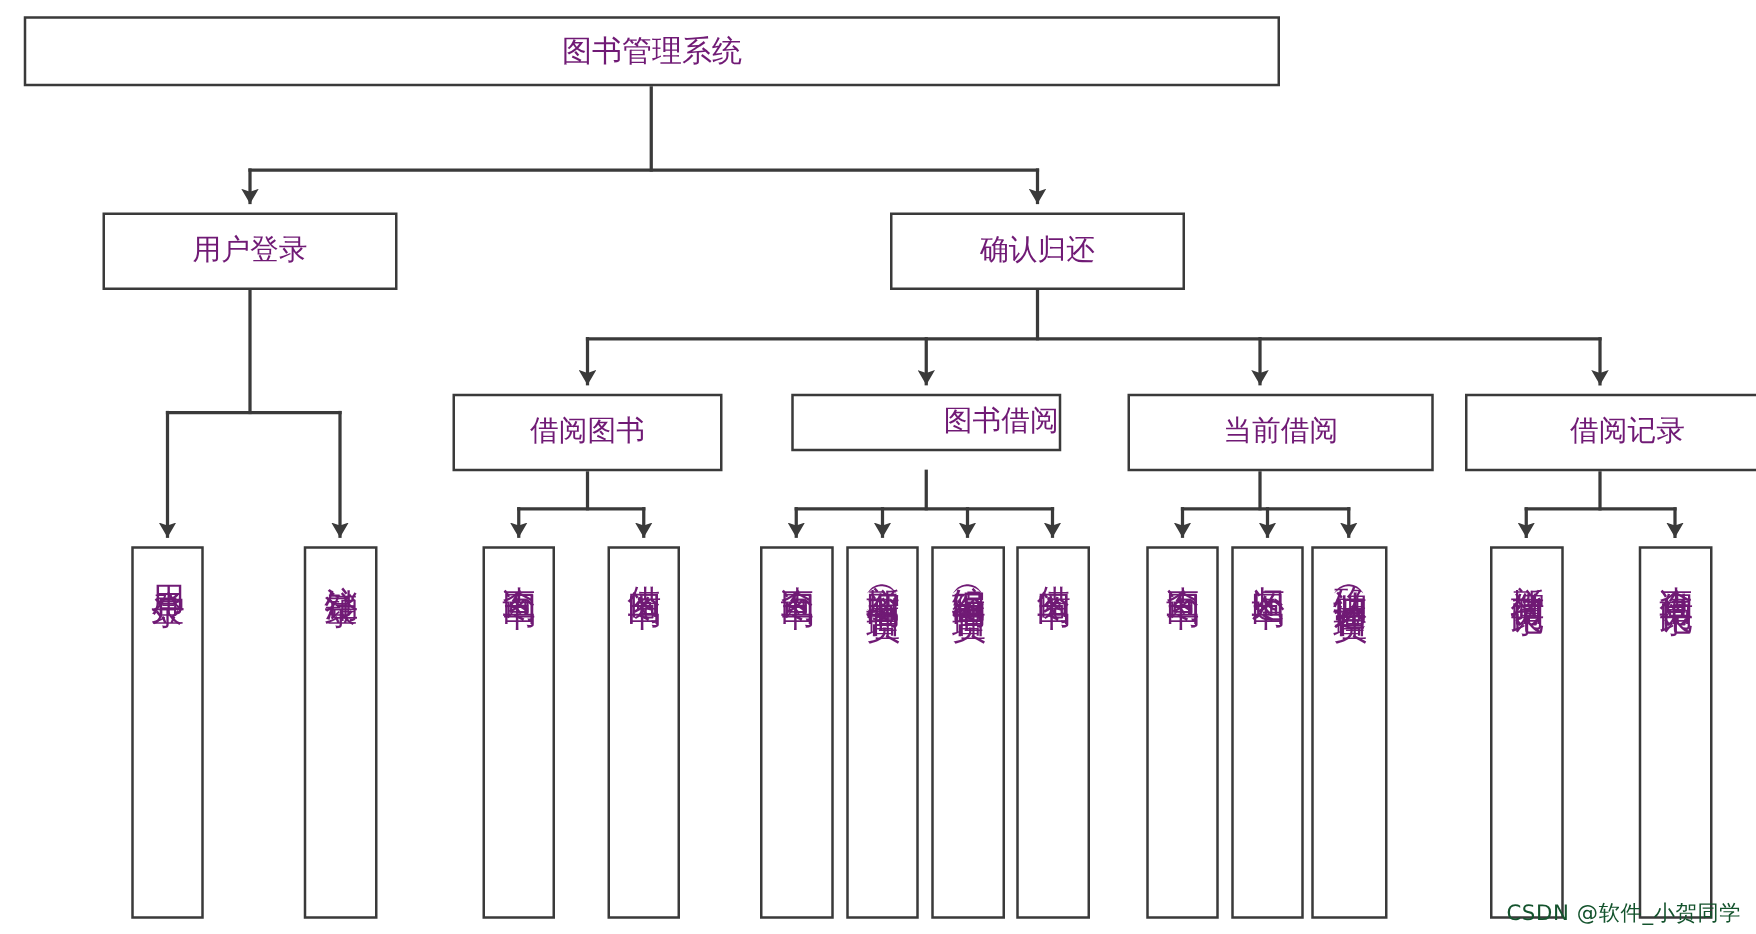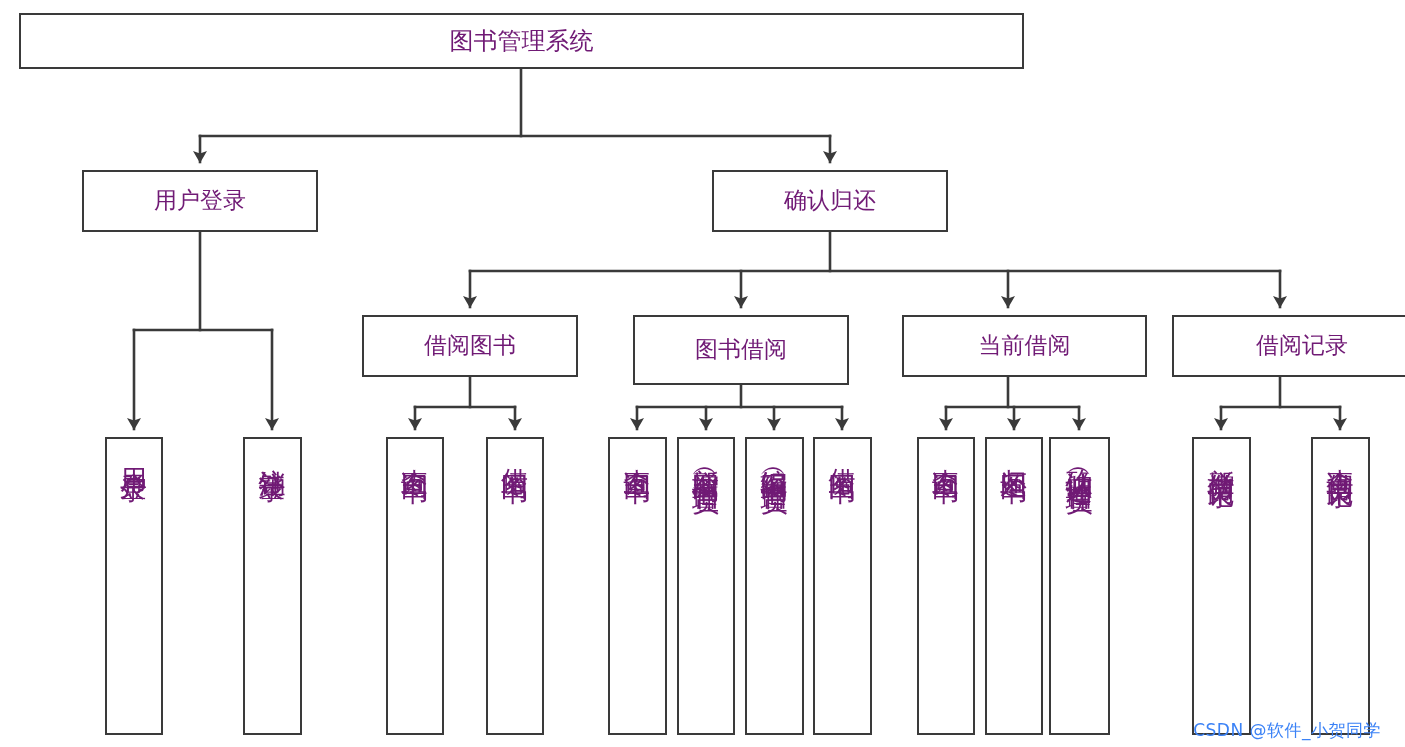--- a/index.html
+++ b/index.html
@@ -58,24 +58,24 @@
     writing-mode: vertical-rl;
     text-orientation: upright;
     font-size: 27px;
     line-height: 1.0;
     letter-spacing: 3px;
     white-space: normal;
     max-height: 100%;
   }
   #watermark {
     position: absolute;
-    right: 24px;
+    right: 12px;
     bottom: 5px;
     font-size: 17px;
-    color: #3b82f6;
+    color: #14532d;
     letter-spacing: 0.5px;
     white-space: nowrap;
     pointer-events: none;
   }
 </style>
 </head>
 <body>
 
 <div id="canvas">
 
@@ -135,21 +135,21 @@
       </div>
       <div class="node horiz" style="left: 82px; top: 170px; width: 236px; height: 62px;">
         <span class="label">用户登录</span>
       </div>
       <div class="node horiz" style="left: 712px; top: 170px; width: 236px; height: 62px;">
         <span class="label">确认归还</span>
       </div>
       <div class="node horiz" style="left: 362px; top: 315px; width: 216px; height: 62px;">
         <span class="label">借阅图书</span>
       </div>
-      <div class="node horiz" style="left: 633px; top: 315px; width: 216px; height: 70px;">
+      <div class="node horiz" style="left: 633px; top: 315px; width: 216px; height: 46px; justify-content: flex-end;">
         <span class="label">图书借阅</span>
       </div>
       <div class="node horiz" style="left: 902px; top: 315px; width: 245px; height: 62px;">
         <span class="label">当前借阅</span>
       </div>
       <div class="node horiz" style="left: 1172px; top: 315px; width: 260px; height: 62px;">
         <span class="label">借阅记录</span>
       </div>
       <div class="node vert" style="left: 105px; top: 437px; width: 58px; height: 298px;">
         <span class="label">用户登录</span>

